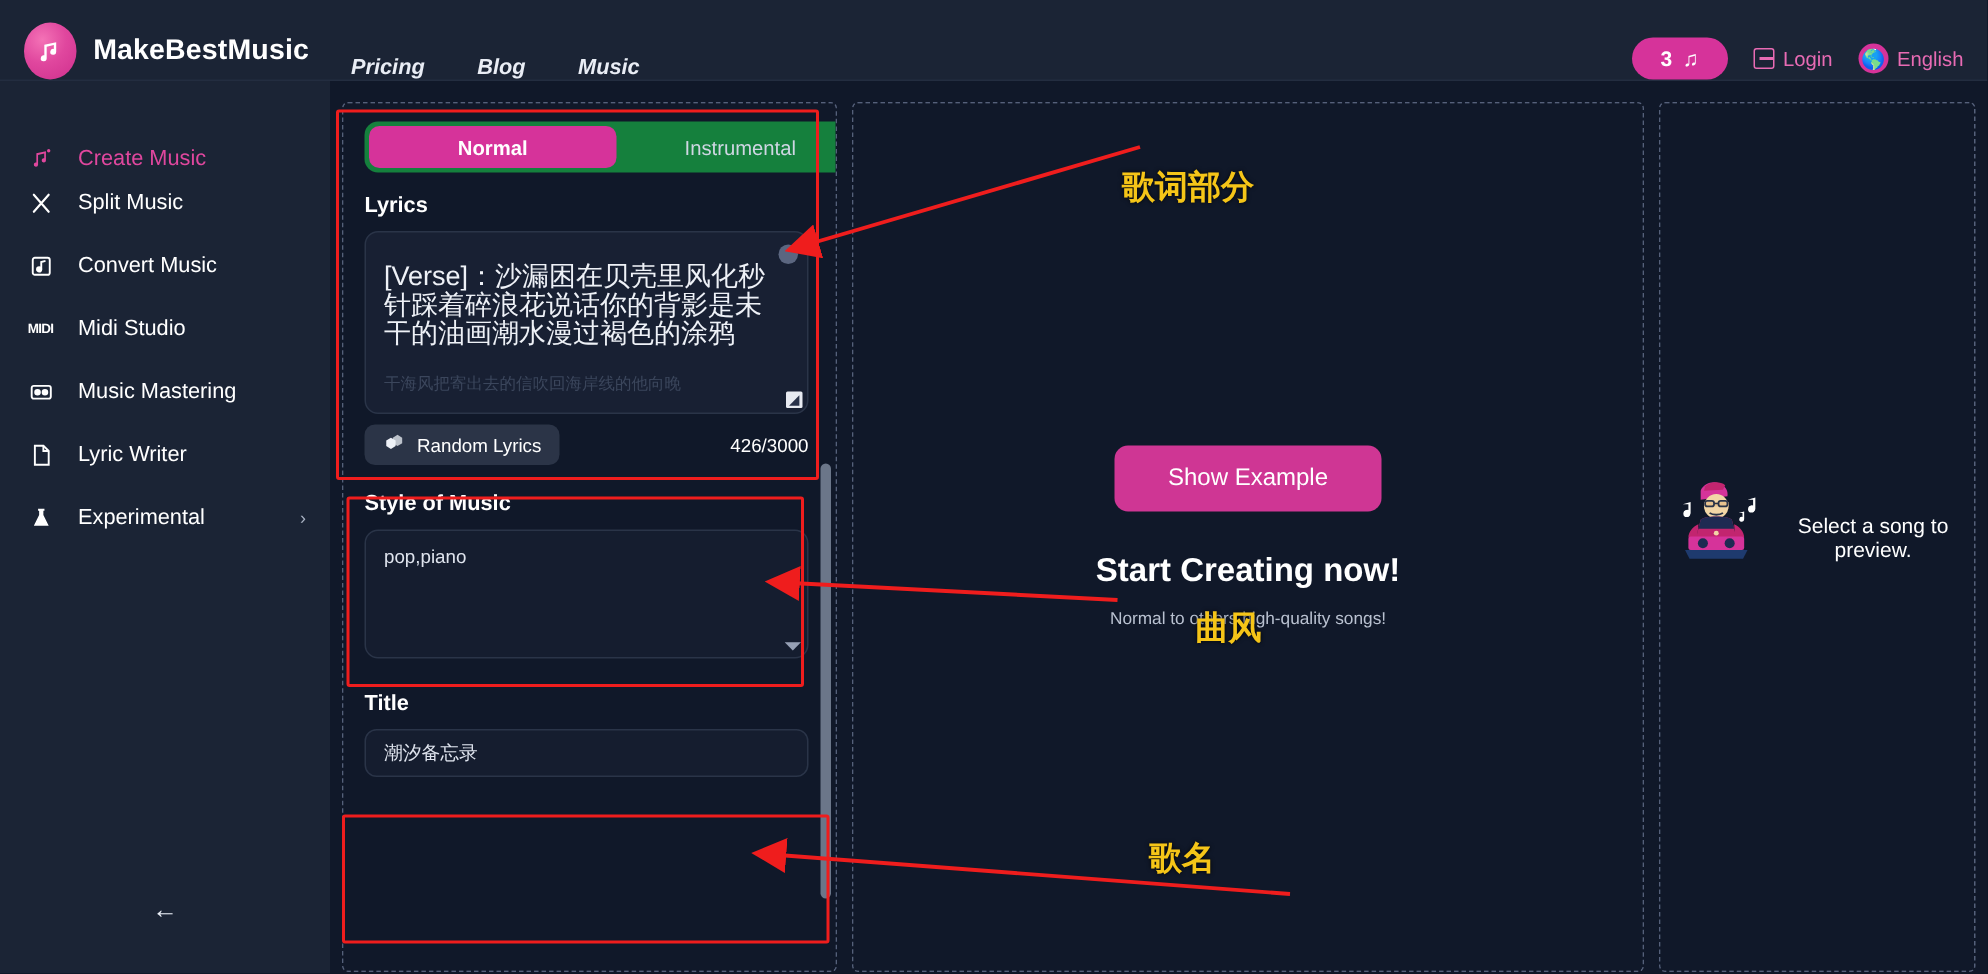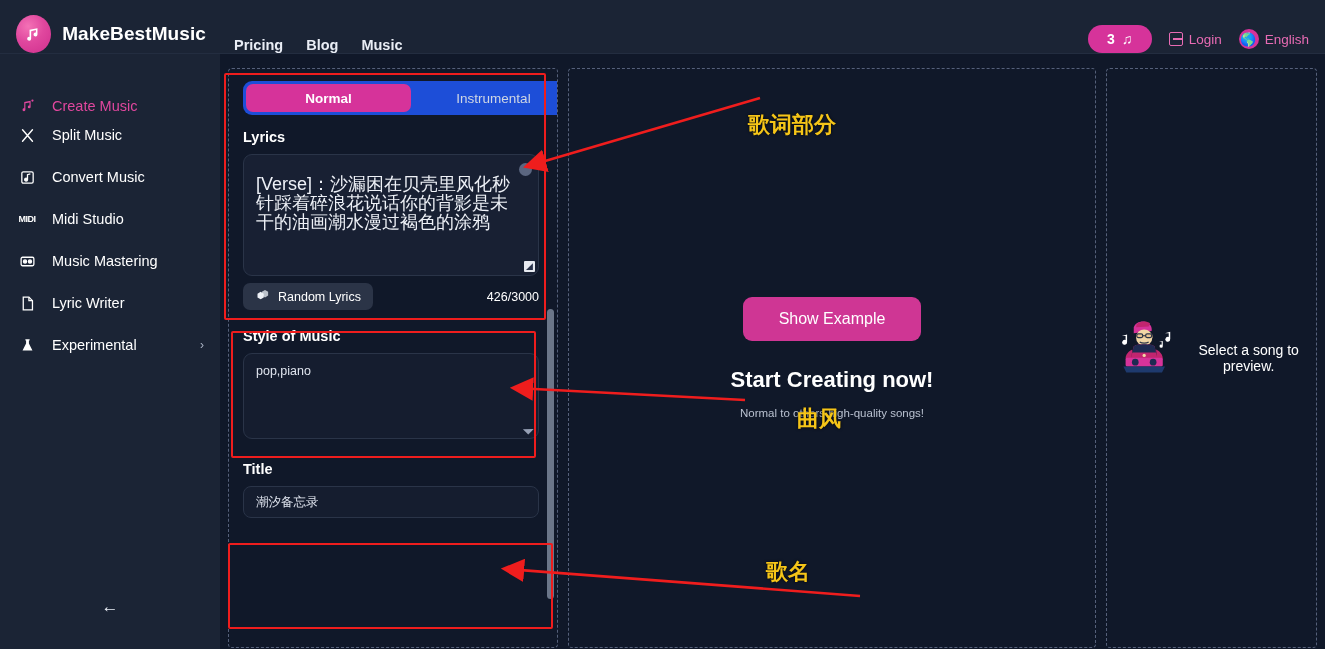--- a/index.html
+++ b/index.html
@@ -20,21 +20,21 @@
     z-index: 5;
   }
   .brand { display: flex; align-items: center; gap: 11px; padding-left: 16px; width: 206px; }
   .brand-logo {
     width: 38px; height: 38px; border-radius: 50%;
     background: radial-gradient(circle at 35% 30%, #f472b6 0%, #e0479e 45%, #cf2f8d 100%);
     display: flex; align-items: center; justify-content: center;
     font-size: 17px; color: #fff; line-height: 1;
   }
   .brand-name { color: #ffffff; font-size: 19px; font-weight: bold; letter-spacing: .1px; white-space: nowrap; }
-  .nav { display: flex; align-items: center; gap: 23px; margin-left: 28px; }
+  .nav { display: flex; align-items: center; gap: 35px; margin-left: 28px; font-style: italic; }
   .nav a { color: #e9edf5; font-size: 14.5px; font-weight: bold; text-decoration: none; }
   .header-right { margin-left: auto; display: flex; align-items: center; gap: 17px; padding-right: 16px; }
   .credits-pill {
     background: #d6339a; color: #fff; border-radius: 999px;
     height: 28px; min-width: 64px; padding: 0 15px;
     display: flex; align-items: center; justify-content: center; gap: 7px;
     font-size: 14px; font-weight: bold;
   }
   .pill-note { font-size: 14px; }
   .login-btn, .lang-btn {
@@ -84,21 +84,21 @@
   .main { position: absolute; top: 54px; left: 220px; width: 1105px; height: 595px; }
 
   .panel-dashed { position: absolute; border: 1px dashed #55607a; border-radius: 4px; }
 
   
   .left-panel {
     left: 8px; top: 14px; width: 330px; height: 580px;
     overflow: hidden; padding: 12px 14px 0 14px;
   }
   .seg-wrap {
-    display: flex; background: #1d4ed8; border-radius: 9px; padding: 3px;
+    display: flex; background: #15803d; border-radius: 9px; padding: 3px;
     width: 336px; height: 34px; margin-bottom: 14px;
   }
   .seg {
     flex: 1; display: flex; align-items: center; justify-content: center;
     font-size: 13.5px; color: #cfd6e3; border-radius: 7px; cursor: pointer;
     font-family: inherit; border: none; background: transparent;
   }
   .seg.on { background: #d6339a; color: #ffffff; font-weight: bold; }
 
   .field-label { color: #ffffff; font-size: 14.5px; font-weight: bold; margin-bottom: 9px; }
@@ -302,20 +302,21 @@
     <div class="panel-dashed left-panel">
       <div class="seg-wrap">
         <button class="seg on">Normal</button>
         <button class="seg">Instrumental</button>
       </div>
 
       <div class="field-label">Lyrics</div>
       <div class="lyrics-box">
         <div class="lyr-handle"></div>
         <div class="lyrics-text">[Verse]：沙漏困在贝壳里风化秒针踩着碎浪花说话你的背影是未干的油画潮水漫过褐色的涂鸦</div>
+        <div class="lyrics-text2">干海风把寄出去的信吹回海岸线的他向晚</div>
         <div class="resize-grip">◢</div>
       </div>
       <div class="lyr-footer">
         <button class="rand-btn">
           <span>
             <svg width="15" height="15" viewBox="0 0 24 24" fill="#eef1f7">
                 <path d="M4 9l5-3 5 3v6l-5 3-5-3z"></path>
                 <path d="M11 6l5-3 5 3v6l-5 3-5-3z" opacity=".75"></path>
               </svg>
           </span>

